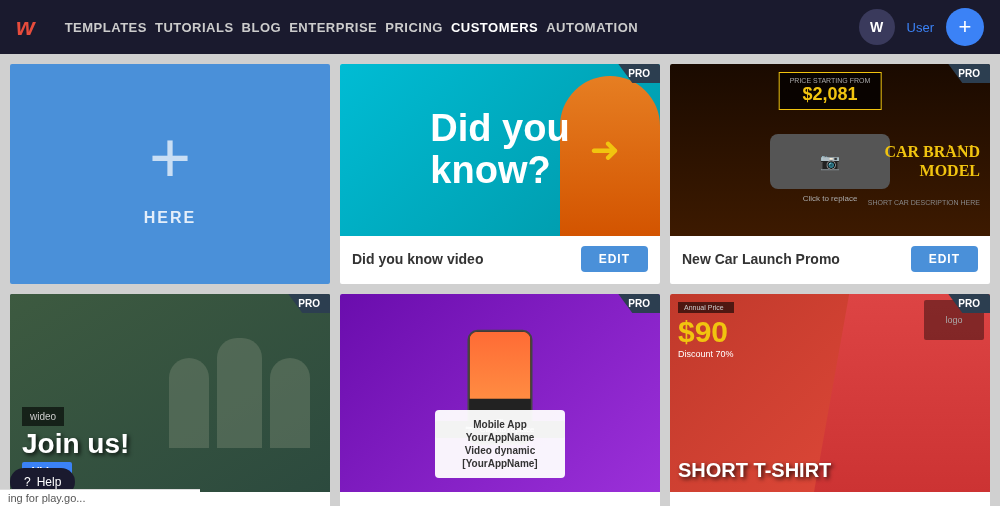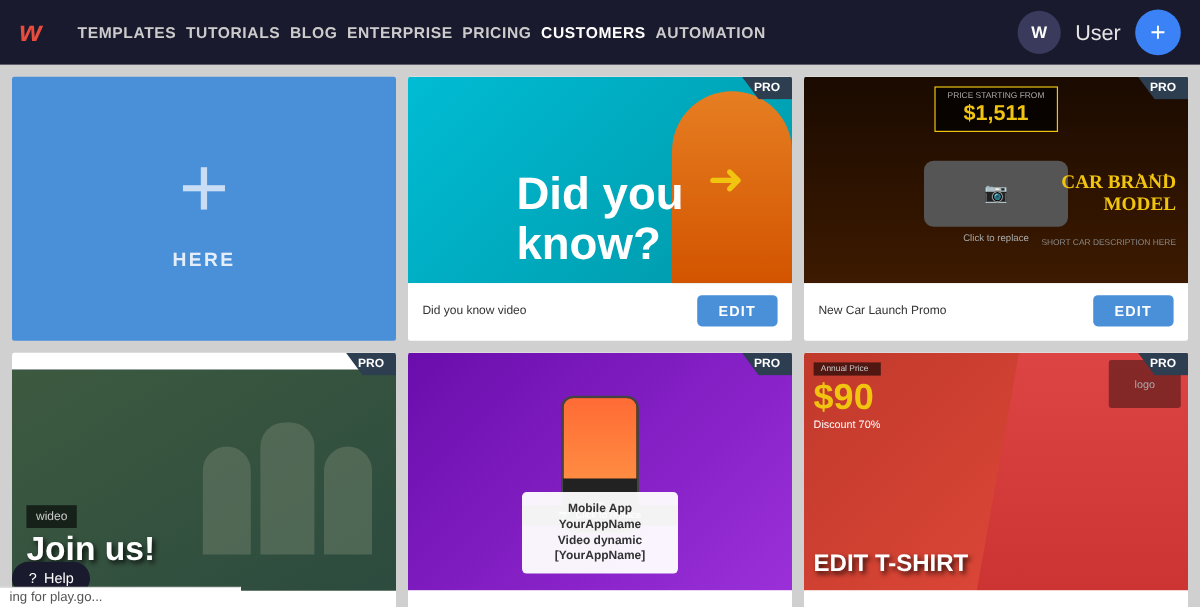--- a/index.html
+++ b/index.html
@@ -48,22 +48,22 @@
       background: #3a3a5c;
       border-radius: 50%;
       display: flex;
       align-items: center;
       justify-content: center;
       color: #fff;
       font-size: 14px;
       font-weight: 700;
     }
     .nav-username {
-      color: #e5e5e5;
-      font-size: 18px;
+      color: #3b82f6;
+      font-size: 13px;
     }
     .nav-plus {
       width: 38px;
       height: 38px;
       background: #3b82f6;
       border-radius: 50%;
       display: flex;
       align-items: center;
       justify-content: center;
       color: #fff;
@@ -121,22 +121,22 @@
       position: relative;
       overflow: hidden;
     }
     .card-footer {
       padding: 10px 12px 12px;
       display: flex;
       align-items: center;
       justify-content: space-between;
     }
     .card-title {
-      font-size: 10px;
-      font-weight: 400;
+      font-size: 14px;
+      font-weight: 700;
       color: #333;
     }
     .edit-btn {
       background: #4a90d9;
       color: #fff;
       border: none;
       padding: 6px 18px;
       border-radius: 4px;
       font-size: 12px;
       font-weight: 700;
@@ -158,21 +158,21 @@
       clip-path: polygon(0 0, 100% 0, 100% 100%, 14px 100%);
       z-index: 10;
     }
 
     
     .thumb-dyk {
       background: linear-gradient(135deg, #00bcd4, #0097a7);
       width: 100%;
       height: 100%;
       display: flex;
-      align-items: flex-end;
+      align-items: center;
       justify-content: center;
       position: relative;
       overflow: hidden;
     }
     .thumb-dyk .big-text {
       font-size: 38px;
       font-weight: 900;
       color: #fff;
       line-height: 1.1;
       text-align: left;
@@ -284,21 +284,20 @@
     
     .thumb-join {
       background: linear-gradient(135deg, #2c3e50, #4a6741);
       width: 100%;
       height: 100%;
       position: relative;
       overflow: hidden;
       display: flex;
       align-items: flex-end;
       padding: 22px;
-      margin-top: 14px;
     }
     .join-people {
       position: absolute;
       top: 0; left: 0; right: 0; bottom: 0;
       background: linear-gradient(to bottom right, #3d5a40, #2c4a3e);
       display: flex;
       align-items: center;
       justify-content: flex-end;
       padding-right: 20px;
     }
@@ -534,21 +533,21 @@
       <span class="card-title">Did you know video</span>
       <button class="edit-btn">EDIT</button>
     </div>
   </div>
 
   <div class="card">
     <div class="card-thumbnail">
       <div class="thumb-car">
         <div class="car-price-tag">
           <div style="font-size:7px; color:#aaa;">PRICE STARTING FROM</div>
-          <div class="price">$1,511</div>
+          <div class="price">$2,081</div>
         </div>
         <div class="car-dots">• • •</div>
         <div class="car-placeholder">
           <span class="camera-label">Click to replace</span>
         </div>
         <div class="car-brand-text">
           <div>CAR BRAND</div>
           <div>MODEL</div>
         </div>
         <div class="car-desc">SHORT CAR DESCRIPTION HERE</div>
@@ -608,21 +607,21 @@
 
   <div class="card">
     <div class="card-thumbnail">
       <div class="thumb-tshirt">
         <div class="tshirt-person"></div>
         <div class="tshirt-overlay">
           <div class="discount-box">Annual Price</div>
           <div class="price-50">$90</div>
           <div class="discount-pct">Discount 70%</div>
         </div>
-        <div class="tshirt-title">EDIT T-SHIRT</div>
+        <div class="tshirt-title">SHORT T-SHIRT</div>
         <div style="position:absolute; top:6px; right:6px; background:rgba(0,0,0,0.4); width:60px; height:40px; display:flex; align-items:center; justify-content:center; font-size:9px; color:#aaa; border-radius:2px;">logo</div>
       </div>
       <div class="pro-badge">PRO</div>
     </div>
     <div class="card-footer"></div>
   </div>
 
 </div>
 
 <div class="help-btn">

